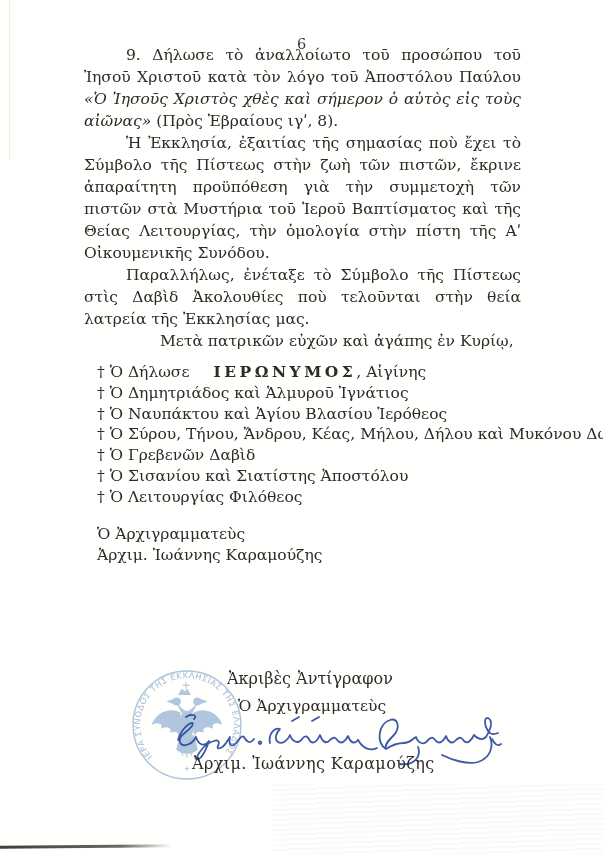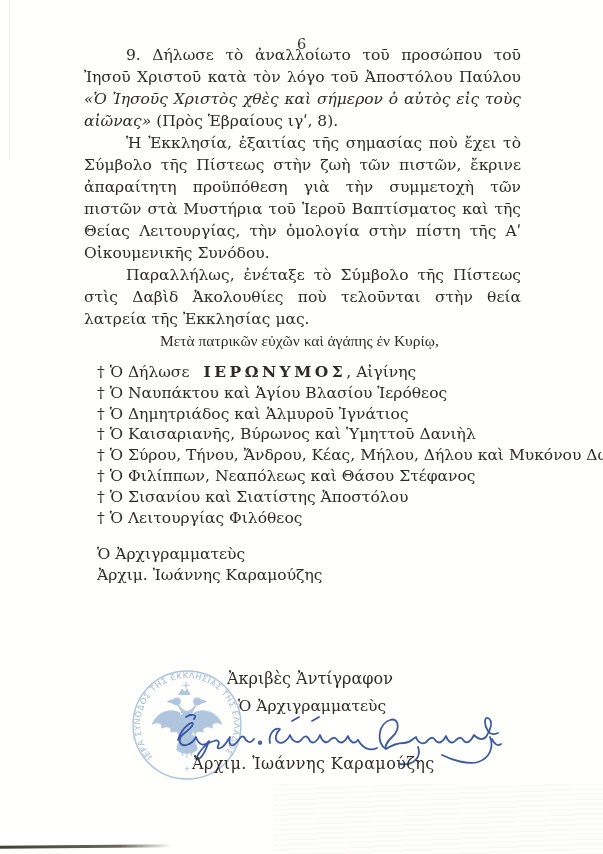--- a/index.html
+++ b/index.html
@@ -6,24 +6,24 @@
   body{background:#ffffff;width:603px;height:854px;position:relative;overflow:hidden;
        font-family:"DejaVu Serif","Liberation Serif",serif;color:#2d2b28;}
   .page{position:absolute;inset:0;background:#fffffe;}
   .scan-edge-left{position:absolute;left:9px;top:0;width:1px;height:160px;background:#ededea;}
   .page-number{position:absolute;top:36px;left:0;width:100%;text-align:center;
        font-size:14.5px;color:#3a3835;}
   .body-text{position:absolute;left:84px;top:44px;width:437px;font-size:15.5px;
        line-height:22px;text-align:justify;}
   .para{margin:0;text-indent:42px;}
   .italic{font-style:italic;}
-  .valediction{margin:0 0 10px 0;text-indent:76px;text-align:left;font-family:Liberation Serif, serif;}
+  .valediction{margin:0 0 10px 0;text-indent:76px;text-align:left;}
   .signatories{margin-left:13px;line-height:20.8px;text-align:left;}
   .signatory{white-space:nowrap;}
-  .president-name{font-weight:bold;letter-spacing:3.5px;margin-left:9px;}
+  .president-name{font-weight:bold;letter-spacing:3.5px;margin-left:19px;}
   .secretary-block{margin-top:16px;margin-left:13px;line-height:21px;text-align:left;}
   .certification{position:absolute;left:0;top:660px;width:603px;height:140px;}
   .stamp{position:absolute;left:130px;top:8px;width:114px;height:114px;filter:blur(0.4px);}
   .cert-line1{position:absolute;left:227px;top:9px;font-size:16px;}
   .cert-line2{position:absolute;left:238px;top:37px;font-size:15.5px;}
   .signature-svg{position:absolute;left:172px;top:48px;width:330px;height:62px;}
   .typed-name{position:absolute;left:192px;top:94px;font-size:16px;letter-spacing:0.4px;}
   .scan-artifact{position:absolute;left:0px;top:845px;width:172px;height:2.5px;
        background:linear-gradient(to right,#3f3e38,#6b695f 70%,rgba(107,105,95,0));
        transform:rotate(-0.5deg);}
@@ -40,25 +40,24 @@
 
   <div class="body-text">
     <p class="para"><span>9. Δήλωσε τὸ ἀναλλοίωτο τοῦ προσώπου τοῦ Ἰησοῦ Χριστοῦ κατὰ τὸν λόγο τοῦ Ἀποστόλου Παύλου </span><span class="italic">«Ὁ Ἰησοῦς Χριστὸς χθὲς καὶ σήμερον ὁ αὐτὸς εἰς τοὺς αἰῶνας»</span><span> (Πρὸς Ἑβραίους ιγʹ, 8).</span></p>
     <p class="para">Ἡ Ἐκκλησία, ἐξαιτίας τῆς σημασίας ποὺ ἔχει τὸ Σύμβολο τῆς Πίστεως στὴν ζωὴ τῶν πιστῶν, ἔκρινε ἀπαραίτητη προϋπόθεση γιὰ τὴν συμμετοχὴ τῶν πιστῶν στὰ Μυστήρια τοῦ Ἱεροῦ Βαπτίσματος καὶ τῆς Θείας Λειτουργίας, τὴν ὁμολογία στὴν πίστη τῆς Αʹ Οἰκουμενικῆς Συνόδου.</p>
     <p class="para">Παραλλήλως, ἐνέταξε τὸ Σύμβολο τῆς Πίστεως στὶς Δαβὶδ Ἀκολουθίες ποὺ τελοῦνται στὴν θεία λατρεία τῆς Ἐκκλησίας μας.</p>
     <p class="valediction">Μετὰ πατρικῶν εὐχῶν καὶ ἀγάπης ἐν Κυρίῳ,</p>
 
     <div class="signatories">
       <div class="signatory"><span>† Ὁ Δήλωσε </span><span class="president-name">ΙΕΡΩΝΥΜΟΣ</span><span>, Αἰγίνης</span></div>
       <div>
+          <div class="signatory">† Ὁ Δημητριάδος καὶ Ἁλμυροῦ Ἰγνάτιος</div>
           <div class="signatory">† Ὁ Ναυπάκτου καὶ Ἁγίου Βλασίου Ἱερόθεος</div>
-          <div class="signatory">† Ὁ Δημητριάδος καὶ Ἁλμυροῦ Ἰγνάτιος</div>
-          <div class="signatory">† Ὁ Καισαριανῆς, Βύρωνος καὶ Ὑμηττοῦ Δανιὴλ</div>
           <div class="signatory">† Ὁ Σύρου, Τήνου, Ἄνδρου, Κέας, Μήλου, Δήλου καὶ Μυκόνου Δωρόθεος</div>
-          <div class="signatory">† Ὁ Φιλίππων, Νεαπόλεως καὶ Θάσου Στέφανος</div>
+          <div class="signatory">† Ὁ Γρεβενῶν Δαβὶδ</div>
           <div class="signatory">† Ὁ Σισανίου καὶ Σιατίστης Ἀποστόλου</div>
           <div class="signatory">† Ὁ Λειτουργίας Φιλόθεος</div>
         </div>
     </div>
 
     <div class="secretary-block">
       <div>Ὁ Ἀρχιγραμματεὺς</div>
       <div>Ἀρχιμ. Ἰωάννης Καραμούζης</div>
     </div>
   </div>

